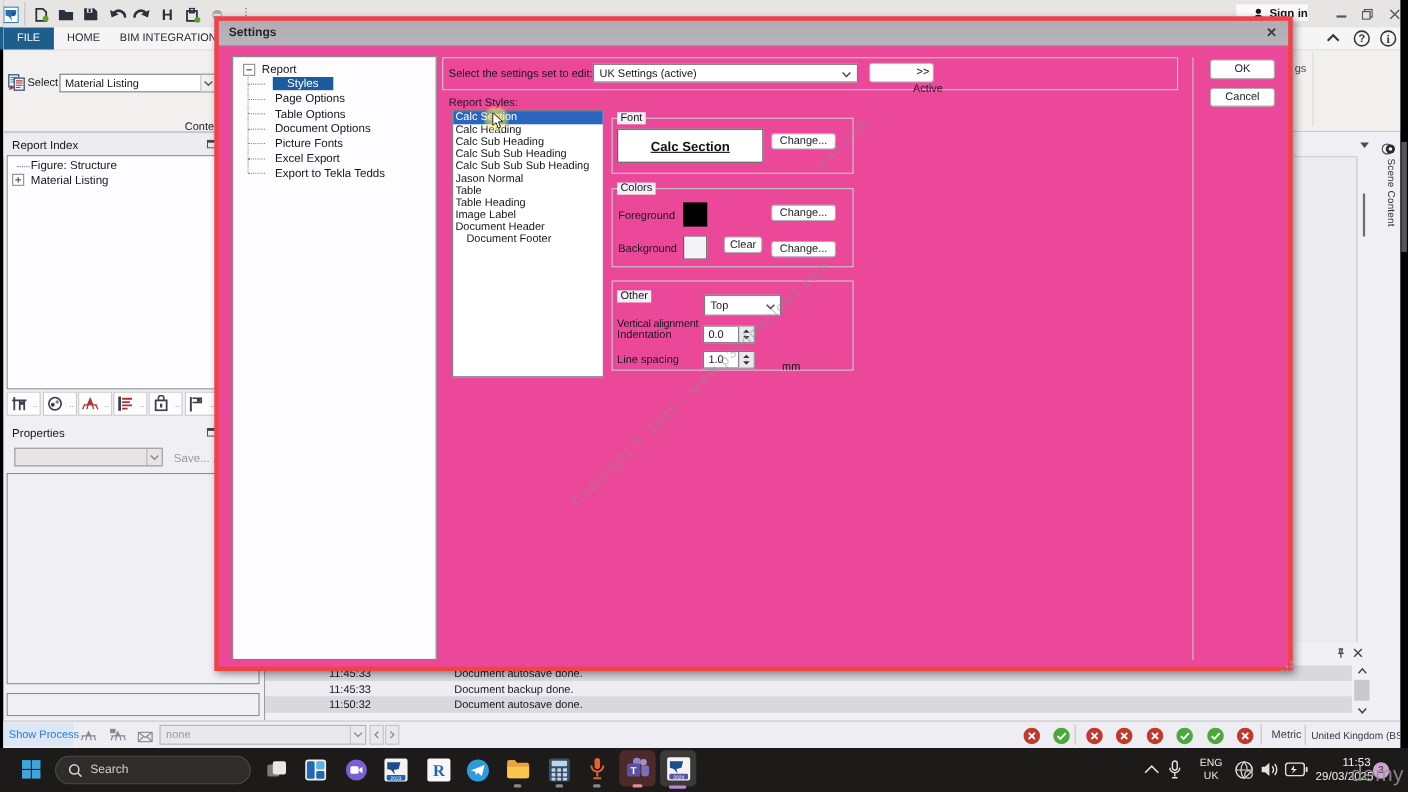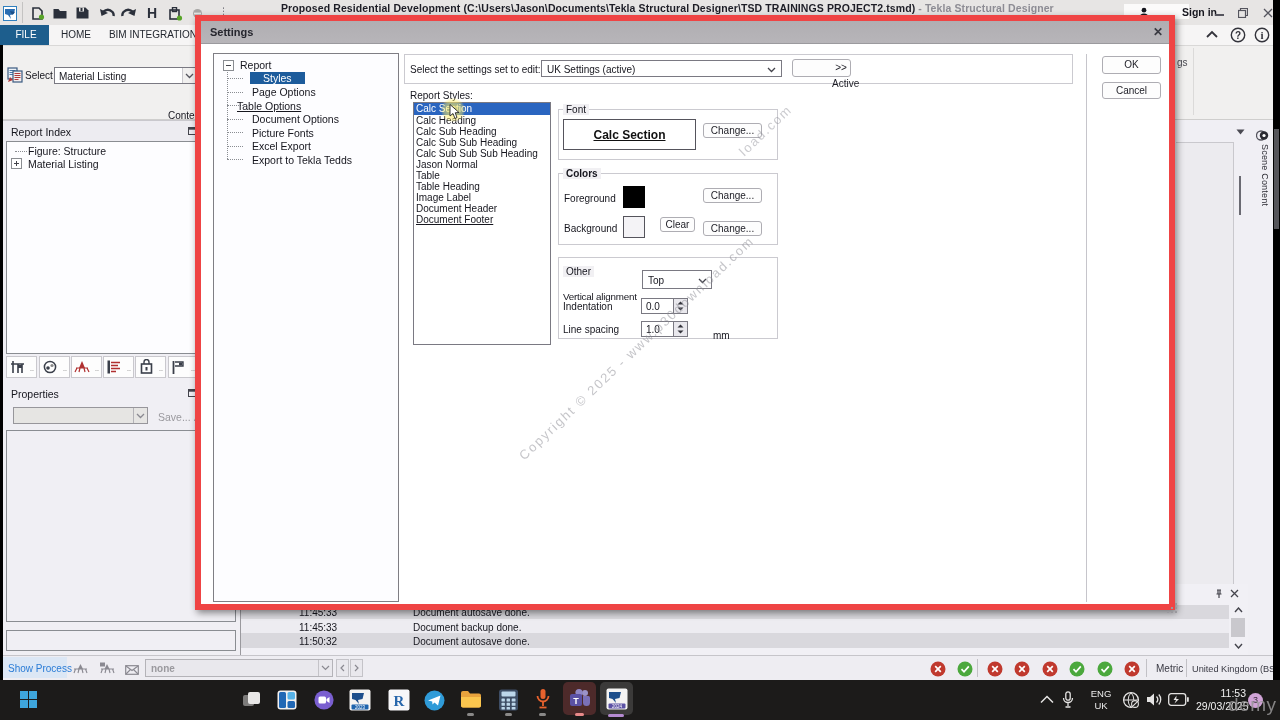--- a/index.html
+++ b/index.html
@@ -66,29 +66,27 @@
       <rect x="3.5" y="0.5" width="4" height="4" fill="none" stroke="#2b303b" stroke-width="1.4"></rect>
       <circle cx="10.5" cy="11" r="2.6" fill="#58a428"></circle>
     </svg>
 
     <svg class="tb-ic" style="left:189px;top:8px;" width="11" height="11" viewBox="0 0 11 11">
       <circle cx="5.5" cy="5.5" r="4.5" fill="#a8a7a6"></circle>
       <rect x="2" y="4.6" width="7" height="1.8" fill="#e7e5e4"></rect>
     </svg>
     <div class="abs" style="left:216px;top:6px;font-size:9px;color:#55555e;">⋮</div>
   </div>
-  <div class="abs" style="left:278px;top:2px;width:800px;height:14px;overflow:hidden;
-       font-size:10.5px;font-weight:bold;color:#1d1d26;white-space:nowrap;letter-spacing:0.1px;">Proposed Residential Development (C:\Users\Jason\Documents\Tekla Structural Designer\TSD TRAININGS PROJECT2.tsmd) <span style="color:#8d8c94;">- Tekla Structural Designer</span></div>
   <div id="signin">
     <div class="abs" style="left:1121px;top:4px;width:65px;height:15px;background:#fbfafa;"></div>
     <svg class="abs" style="left:1136px;top:7px;" width="10" height="11" viewBox="0 0 11 11">
       <circle cx="5.5" cy="3" r="2.6" fill="#16161e"></circle>
       <path d="M0.5 11 Q1 6.5 5.5 6.5 Q10 6.5 10.5 11 Z" fill="#16161e"></path>
     </svg>
-    <div class="abs" style="left:1151px;top:6px;font-size:10.5px;font-weight:bold;color:#16161e;margin-left:28px;">Sign in</div>
+    <div class="abs" style="left:1151px;top:6px;font-size:10.5px;font-weight:bold;color:#16161e;">Sign in</div>
     <div class="abs" style="left:1212px;top:14px;width:9px;height:1.5px;background:#55555e;"></div>
     <svg class="abs" style="left:1235px;top:8px;" width="10" height="10" viewBox="0 0 10 10">
       <rect x="0.5" y="2.5" width="7" height="7" fill="none" stroke="#55555e" stroke-width="1.2"></rect>
       <path d="M2.5 2.5 v-2 h7 v7 h-2" fill="none" stroke="#55555e" stroke-width="1.2"></path>
     </svg>
     <svg class="abs" style="left:1260px;top:8px;" width="10" height="10" viewBox="0 0 10 10">
       <path d="M1 1 L9 9 M9 1 L1 9" stroke="#55555e" stroke-width="1.3"></path>
     </svg>
   </div>
 
@@ -289,21 +287,21 @@
       <path d="M8 2 L10.5 7 L5.5 7 Z" fill="#8a8991"></path>
       <path d="M2 7 h13 M3.5 7 l-1.5 4 M7 7 l-1 4 M10 7 l1 4 M13.5 7 l1.5 4" stroke="#8a8991" stroke-width="1.1" fill="none"></path>
       <rect x="1" y="0.5" width="5" height="4" fill="#8a8991"></rect>
     </svg>
     <svg class="abs" style="left:122px;top:665px;" width="14" height="10" viewBox="0 0 14 10">
       <rect x="0.7" y="0.7" width="12.6" height="8.6" fill="none" stroke="#8a8991" stroke-width="1.2"></rect>
       <path d="M1 1 L7 5.5 L13 1 M1 9 L5.5 4.5 M13 9 L8.5 4.5" fill="none" stroke="#8a8991" stroke-width="1.1"></path>
     </svg>
 
     <div class="abs" style="left:142px;top:659px;width:188px;height:18px;background:#e9e8ed;border:1px solid #b4b3b8;box-sizing:border-box;">
-      <div style="position:absolute;left:5px;top:3px;font-size:10px;color:#9a999e;font-weight:bold;">none</div>
+      <div style="position:absolute;left:5px;top:3px;font-size:10px;color:#9a999e;">none</div>
       <div style="position:absolute;right:0;top:0;width:13px;height:16px;border-left:1px solid #c4c3c8;">
         <svg width="9" height="6" viewBox="0 0 9 6" style="position:absolute;left:2px;top:5px;">
             <path d="M1 1 L4.5 4.5 L8 1" fill="none" stroke="#8a8991" stroke-width="1.2"></path>
           </svg>
       </div>
     </div>
     <div class="abs" style="left:333px;top:659px;width:13px;height:18px;background:#e9e8ed;border:1px solid #c4c3c8;box-sizing:border-box;">
       <svg width="5" height="8" viewBox="0 0 5 8" style="position:absolute;left:3px;top:4px;">
           <path d="M4 1 L1 4 L4 7" fill="none" stroke="#8a8991" stroke-width="1.2"></path>
         </svg>
@@ -336,21 +334,21 @@
     </svg>
     <div class="abs" style="left:974px;top:659px;width:1px;height:18px;background:#c2c1c6;"></div>
     <div class="abs" style="left:1143px;top:659px;width:1px;height:18px;background:#c2c1c6;"></div>
     <div class="abs" style="left:1183px;top:659px;width:1px;height:18px;background:#c2c1c6;"></div>
     <div class="abs" style="left:1153px;top:663px;font-size:10px;color:#3a3a44;">Metric</div>
     <div class="abs" style="left:1189px;top:664px;font-size:9.2px;color:#3a3a44;white-space:nowrap;">United Kingdom (BS)</div>
   </div>
 </div>
 
 <div id="dialog" class="abs" style="left:195px;top:15px;width:980px;height:595px;
-     background:#ffffff;border:6px solid #ef4444;box-sizing:border-box;
+     background:#ec4899;border:4px solid #ef4444;box-sizing:border-box;
      box-shadow:2px 3px 7px rgba(0,0,0,0.45);">
   <div class="abs" style="left:0;top:0;width:100%;height:23px;
        background:linear-gradient(#b0aeb2,#b7b5b9);border-bottom:1px solid #9b9a9e;box-sizing:border-box;"></div>
   <div class="abs" style="left:9px;top:5px;font-size:11px;font-weight:bold;color:#26262e;">Settings</div>
   <div class="abs" style="left:952px;top:4px;font-size:12px;color:#3a3a42;font-weight:bold;">✕</div>
   <div id="dlgtree">
     <div class="abs" style="left:12px;top:32px;width:186px;height:549px;background:#fdfdff;border:1px solid #7f7e84;box-sizing:border-box;">
 
       <div style="position:absolute;left:13px;top:15px;width:1px;height:90px;border-left:1px dotted #8a8d92;"></div>
       <div style="position:absolute;left:13px;top:24px;width:16px;border-top:1px dotted #8a8d92;"></div>
@@ -360,21 +358,21 @@
       <div style="position:absolute;left:13px;top:78px;width:16px;border-top:1px dotted #8a8d92;"></div>
       <div style="position:absolute;left:13px;top:91.5px;width:16px;border-top:1px dotted #8a8d92;"></div>
       <div style="position:absolute;left:13px;top:105px;width:16px;border-top:1px dotted #8a8d92;"></div>
 
       <div style="position:absolute;left:9px;top:6px;width:9px;height:9px;background:#fff;border:1px solid #8a8d92;">
         <div style="position:absolute;left:1.5px;top:3.5px;width:5px;height:1px;background:#44444c;"></div>
       </div>
       <div style="position:absolute;left:26px;top:5px;font-size:10.5px;color:#16161e;">Report</div>
       <div style="position:absolute;left:36px;top:18px;background:#1d5c9c;color:#fff;font-size:10.5px;padding:0 13px;height:12px;line-height:12px;">Styles</div>
       <div style="position:absolute;left:38px;top:32px;font-size:10.5px;color:#16161e;">Page Options</div>
-      <div style="position:absolute;left:23px;top:45.5px;font-size:10.5px;color:#16161e;text-decoration:underline;">Table Options</div>
+      <div style="position:absolute;left:38px;top:45.5px;font-size:10.5px;color:#16161e;">Table Options</div>
       <div style="position:absolute;left:38px;top:59px;font-size:10.5px;color:#16161e;">Document Options</div>
       <div style="position:absolute;left:38px;top:72.5px;font-size:10.5px;color:#16161e;">Picture Fonts</div>
       <div style="position:absolute;left:38px;top:86px;font-size:10.5px;color:#16161e;">Excel Export</div>
       <div style="position:absolute;left:38px;top:99.5px;font-size:10.5px;color:#16161e;">Export to Tekla Tedds</div>
     </div>
   </div>
   <div id="dlgtop">
     <div class="grp" style="left:203px;top:33px;width:669px;height:30px;"></div>
     <div class="lbl" style="left:209px;top:43px;">Select the settings set to edit:</div>
     <div class="combo" style="left:340px;top:39px;width:241px;height:17px;">
@@ -392,40 +390,40 @@
       <div style="height:12px;line-height:12px;background:#2a65c0;color:#fff;padding-left:2px;">Calc Section</div>
       <div style="height:11px;line-height:11px;padding-left:2px;">Calc Heading</div>
       <div style="height:11px;line-height:11px;padding-left:2px;">Calc Sub Heading</div>
       <div style="height:11px;line-height:11px;padding-left:2px;">Calc Sub Sub Heading</div>
       <div style="height:11px;line-height:11px;padding-left:2px;">Calc Sub Sub Sub Heading</div>
       <div style="height:11px;line-height:11px;padding-left:2px;">Jason Normal</div>
       <div style="height:11px;line-height:11px;padding-left:2px;">Table</div>
       <div style="height:11px;line-height:11px;padding-left:2px;">Table Heading</div>
       <div style="height:11px;line-height:11px;padding-left:2px;">Image Label</div>
       <div style="height:11px;line-height:11px;padding-left:2px;">Document Header</div>
-      <div style="height:11px;line-height:11px;padding-left:2px;text-decoration:underline;">Document Footer</div>
+      <div style="height:11px;line-height:11px;padding-left:12px;">Document Footer</div>
     </div>
 
     <div class="abs" style="left:240px;top:77px;width:24px;height:24px;border-radius:50%;
          background:radial-gradient(circle,rgba(252,235,100,0.85) 0%,rgba(252,235,100,0.45) 55%,rgba(252,235,100,0) 75%);"></div>
     <svg class="abs" style="left:248px;top:83px;" width="11" height="16" viewBox="0 0 11 16">
       <path d="M1 0.5 L1 12 L4 9.5 L6 14.5 L8 13.5 L6.2 8.8 L10 8.5 Z" fill="#fff" stroke="#222" stroke-width="0.9"></path>
     </svg>
   </div>
   <div id="dlgfont">
     <div class="grp" style="left:357px;top:88px;width:220px;height:51px;"></div>
     <div class="grplbl" style="left:362px;top:83px;">Font</div>
     <div class="abs" style="left:362px;top:98px;width:133px;height:31px;background:#fff;border:1px solid #55545c;box-sizing:border-box;">
       <div style="position:absolute;left:0;top:8px;width:100%;text-align:center;font-size:12px;font-weight:bold;text-decoration:underline;color:#111;">Calc Section</div>
     </div>
     <div class="btn" style="left:502px;top:102px;width:59px;height:15px;line-height:13px;">Change...</div>
   </div>
   <div id="dlgcolors">
     <div class="grp" style="left:357px;top:152px;width:220px;height:72px;"></div>
-    <div class="grplbl" style="left:362px;top:147px;font-weight:bold;">Colors</div>
+    <div class="grplbl" style="left:362px;top:147px;">Colors</div>
     <div class="lbl" style="left:363px;top:172px;">Foreground</div>
     <div class="abs" style="left:422px;top:165px;width:22px;height:22px;background:#000;"></div>
     <div class="btn" style="left:502px;top:167px;width:59px;height:15px;line-height:13px;">Change...</div>
     <div class="lbl" style="left:363px;top:202px;">Background</div>
     <div class="abs" style="left:422px;top:195px;width:22px;height:22px;background:#f4f3f6;border:1px solid #55545c;box-sizing:border-box;"></div>
     <div class="btn" style="left:459px;top:196px;width:35px;height:15px;line-height:13px;">Clear</div>
     <div class="btn" style="left:502px;top:200px;width:59px;height:15px;line-height:13px;">Change...</div>
   </div>
   <div id="dlgother">
     <div class="grp" style="left:357px;top:236px;width:220px;height:82px;"></div>
@@ -489,20 +487,27 @@
 
 <div id="taskbar" class="abs" style="left:0;top:680px;width:1280px;height:40px;background:#1c1b1a;">
 
   <svg class="abs" style="left:20px;top:11px;" width="17" height="17" viewBox="0 0 17 17">
     <rect x="0" y="0" width="8" height="8" fill="#3ea6dd"></rect>
       <rect x="9" y="0" width="8" height="8" fill="#3ea6dd"></rect>
     <rect x="0" y="9" width="8" height="8" fill="#3ea6dd"></rect>
       <rect x="9" y="9" width="8" height="8" fill="#3ea6dd"></rect>
   </svg>
 
+  <div class="abs" style="left:50px;top:7px;width:178px;height:26px;background:#2e2d2c;border:1px solid #4b4a49;border-radius:13px;box-sizing:border-box;">
+    <svg style="position:absolute;left:11px;top:6px;" width="13" height="13" viewBox="0 0 13 13">
+      <circle cx="5.5" cy="5.5" r="4.2" fill="none" stroke="#d8d7d6" stroke-width="1.4"></circle>
+      <path d="M8.8 8.8 L12 12" stroke="#d8d7d6" stroke-width="1.4"></path>
+    </svg>
+    <div style="position:absolute;left:31px;top:6px;font-size:11px;color:#cfcecd;">Search</div>
+  </div>
 
   <svg class="abs" style="left:242px;top:11px;" width="19" height="18" viewBox="0 0 19 18">
     <rect x="1" y="4" width="11" height="11" rx="2" fill="#7c7b7a"></rect>
     <rect x="6" y="1" width="12" height="12" rx="2" fill="#e8e7e6"></rect>
   </svg>
 
   <svg class="abs" style="left:277px;top:10px;" width="20" height="20" viewBox="0 0 20 20">
     <rect x="0.5" y="0.5" width="19" height="19" rx="3" fill="#f2f1f0"></rect>
     <rect x="2" y="2" width="7" height="16" rx="1.5" fill="#2168b5"></rect>
     <rect x="10.5" y="2" width="7.5" height="7.5" rx="1.5" fill="#57b3e8"></rect>

